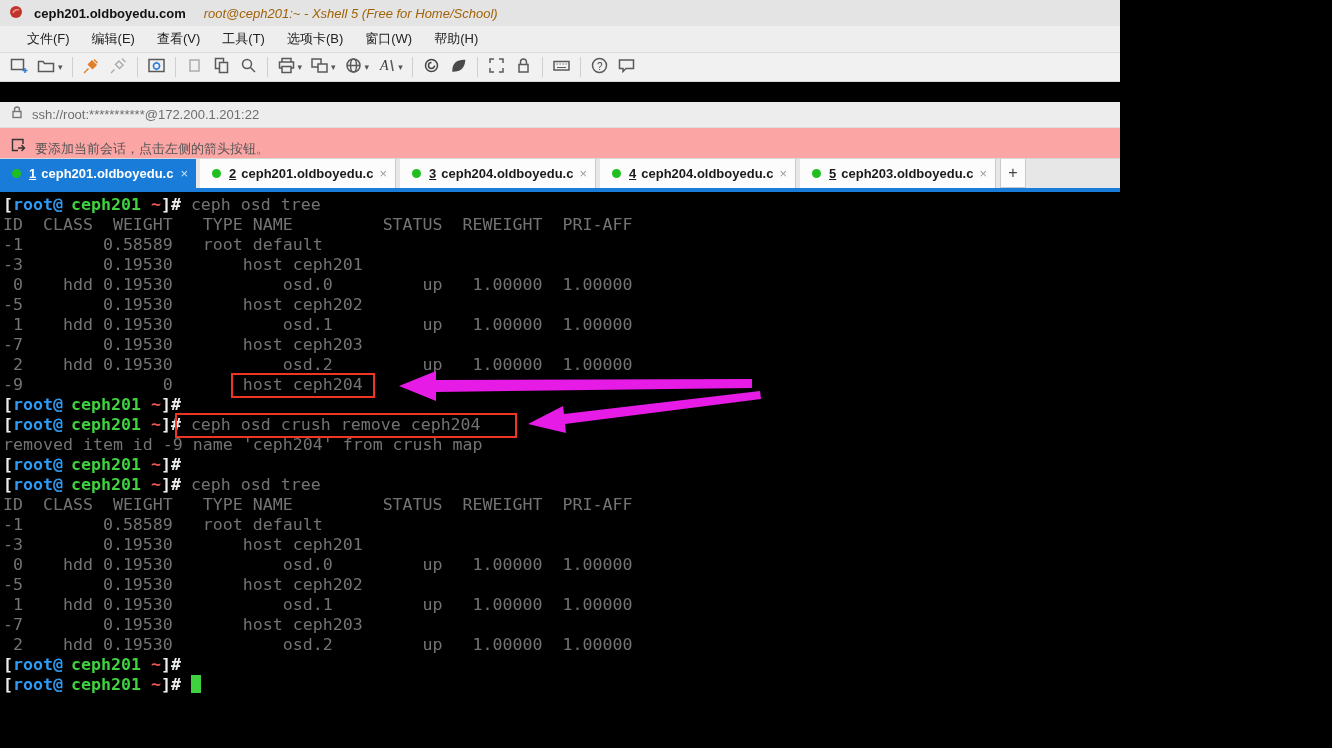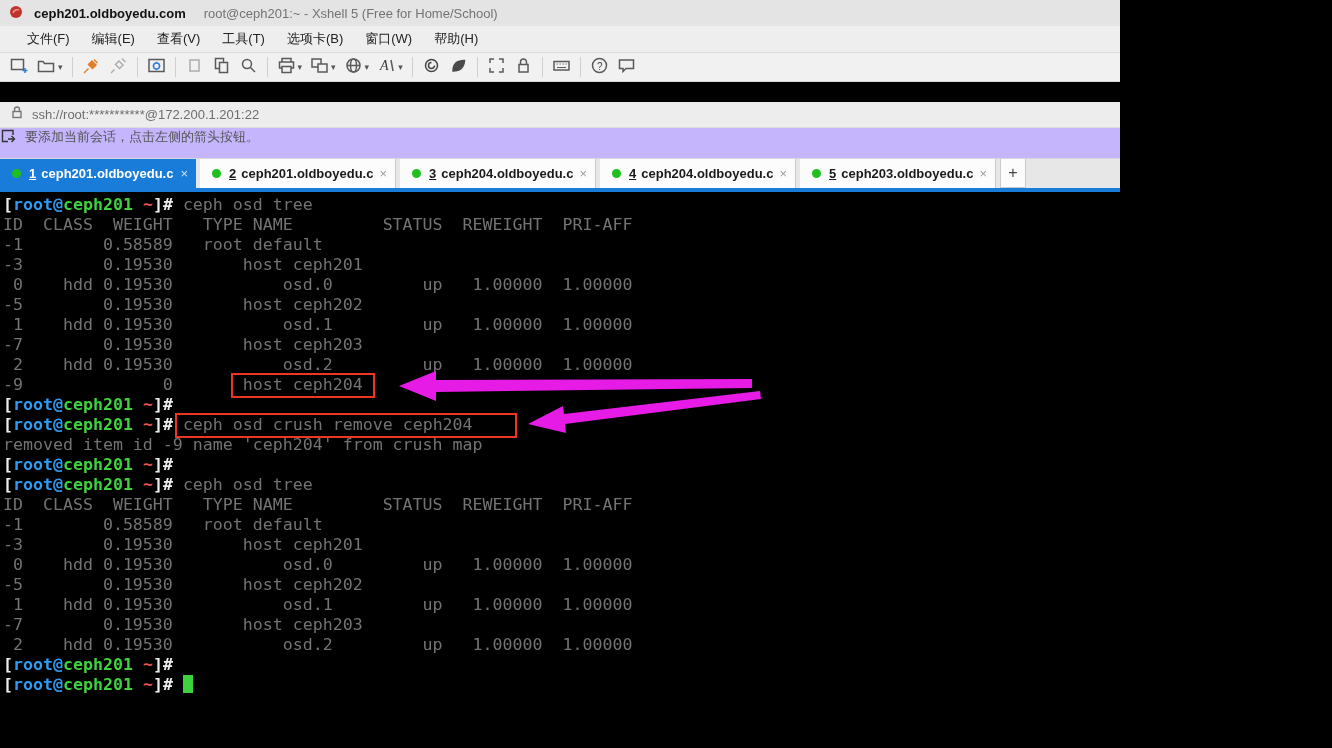--- a/index.html
+++ b/index.html
@@ -3,38 +3,38 @@
 <meta charset="utf-8">
 <style>
   * { margin:0; padding:0; box-sizing:border-box; }
   html,body { width:1332px; height:748px; overflow:hidden; background:#000;
               font-family:"Liberation Sans","DejaVu Sans",sans-serif; }
   #app { position:relative; width:1120px; height:748px; }
 
   
   #titlebar { height:26px; background:#e4e4e4; display:flex; align-items:center; padding-left:8px; }
   #titlebar .app-title { font-size:13px; font-weight:bold; color:#111; margin-left:10px; }
-  #titlebar .app-subtitle { font-size:13px; color:#737373; margin-left:18px; }
+  #titlebar .app-subtitle { font-size:13px; color:#a16207; margin-left:18px;font-style:italic; }
 
   #menubar { height:26px; background:#eeeeee; display:flex; align-items:flex-end; padding-left:16px; }
   .menu-item { font-size:13px; color:#222; padding:4px 11px; cursor:default; }
 
   #toolbar { height:30px; background:#f1f1f1; border-top:1px solid #dddddd; border-bottom:1px solid #d6d6d6;
              display:flex; align-items:center; padding-left:6px; }
   .tb-btn { display:flex; align-items:center; padding:2px 4px; border-radius:2px; height:26px; }
   .tb-btn.disabled { opacity:.45; }
   .tb-caret { font-size:9px; color:#555; margin-left:2px; }
   .tb-sep { width:1px; height:20px; background:#cfcfcf; margin:0 5px; }
 
   #addressbar { height:26px; background:#ededed; border-bottom:1px solid #dedede;
                 display:flex; align-items:center; padding-left:10px;margin-top:20px; }
   #addressbar .url { font-size:13px; color:#6e6e6e; margin-left:8px; }
 
-  #noticebar { height:31px; background:#c4b5fd; border-bottom:1px solid #d8d8d8;
-               display:flex; align-items:flex-start; padding-left:0; }
+  #noticebar { height:31px; background:#fca5a5; border-bottom:1px solid #d8d8d8;
+               display:flex; align-items:flex-end; padding-left:10px; }
   #noticebar .notice-text { font-size:13px; color:#555; margin-left:8px; }
 
   #tabbar { height:29px; background:#e7e7e7; display:flex; align-items:stretch; }
   .tab { width:196px; display:flex; align-items:center; padding:0 8px 0 12px; font-size:13px;
          border-right:1px solid #c9c9c9; background:#fcfcfc; color:#1a1a1a; position:relative; }
   .tab + .tab { margin-left:4px; }
   .tab .dot { width:9px; height:9px; border-radius:50%; background:#1fbf1f; margin-right:8px; flex:none; }
   .tab .tnum { text-decoration:underline; margin-right:5px; font-weight:bold; }
   .tab .tlabel { font-weight:bold; white-space:nowrap; overflow:hidden; flex:1; }
   .tab .tclose { color:#9a9a9a; font-size:13px; margin-left:6px; }
@@ -46,21 +46,21 @@
 
   
   #terminal { position:relative; width:1332px; height:576px; background:#000; cursor:text; }
   #term-text { position:absolute; left:3px; top:3px;
                font-family:"DejaVu Sans Mono","Liberation Mono",monospace;
                font-size:16.6px; line-height:20px; white-space:pre; }
   .tl { height:20px; }
   .w  { color:#737373; }
   .p  { color:#ededed; font-weight:bold; }
   .b  { color:#2f9bf2; font-weight:bold; }
-  .g  { color:#3fd23f; font-weight:bold; }
+  .g  { color:#3fd23f; font-weight:bold;padding-left:8px; }
   .r  { color:#ef5454; font-weight:bold; }
   .cursor { display:inline-block; width:10px; height:18px; background:#3fd23f; vertical-align:-3px; }
 
   
   .hl-box { position:absolute; border:2px solid #ee3526; }
   #hl-box-1 { left:231px; top:181px; width:144px; height:25px; }
   #hl-box-2 { left:175px; top:221px; width:342px; height:25px; }
   #annotation-label { position:absolute; left:753px; top:176px; font-size:29px; font-weight:bold;
                       color:#e61ce6; letter-spacing:2px; }
   #arrow-svg { position:absolute; left:0; top:0; pointer-events:none; }

